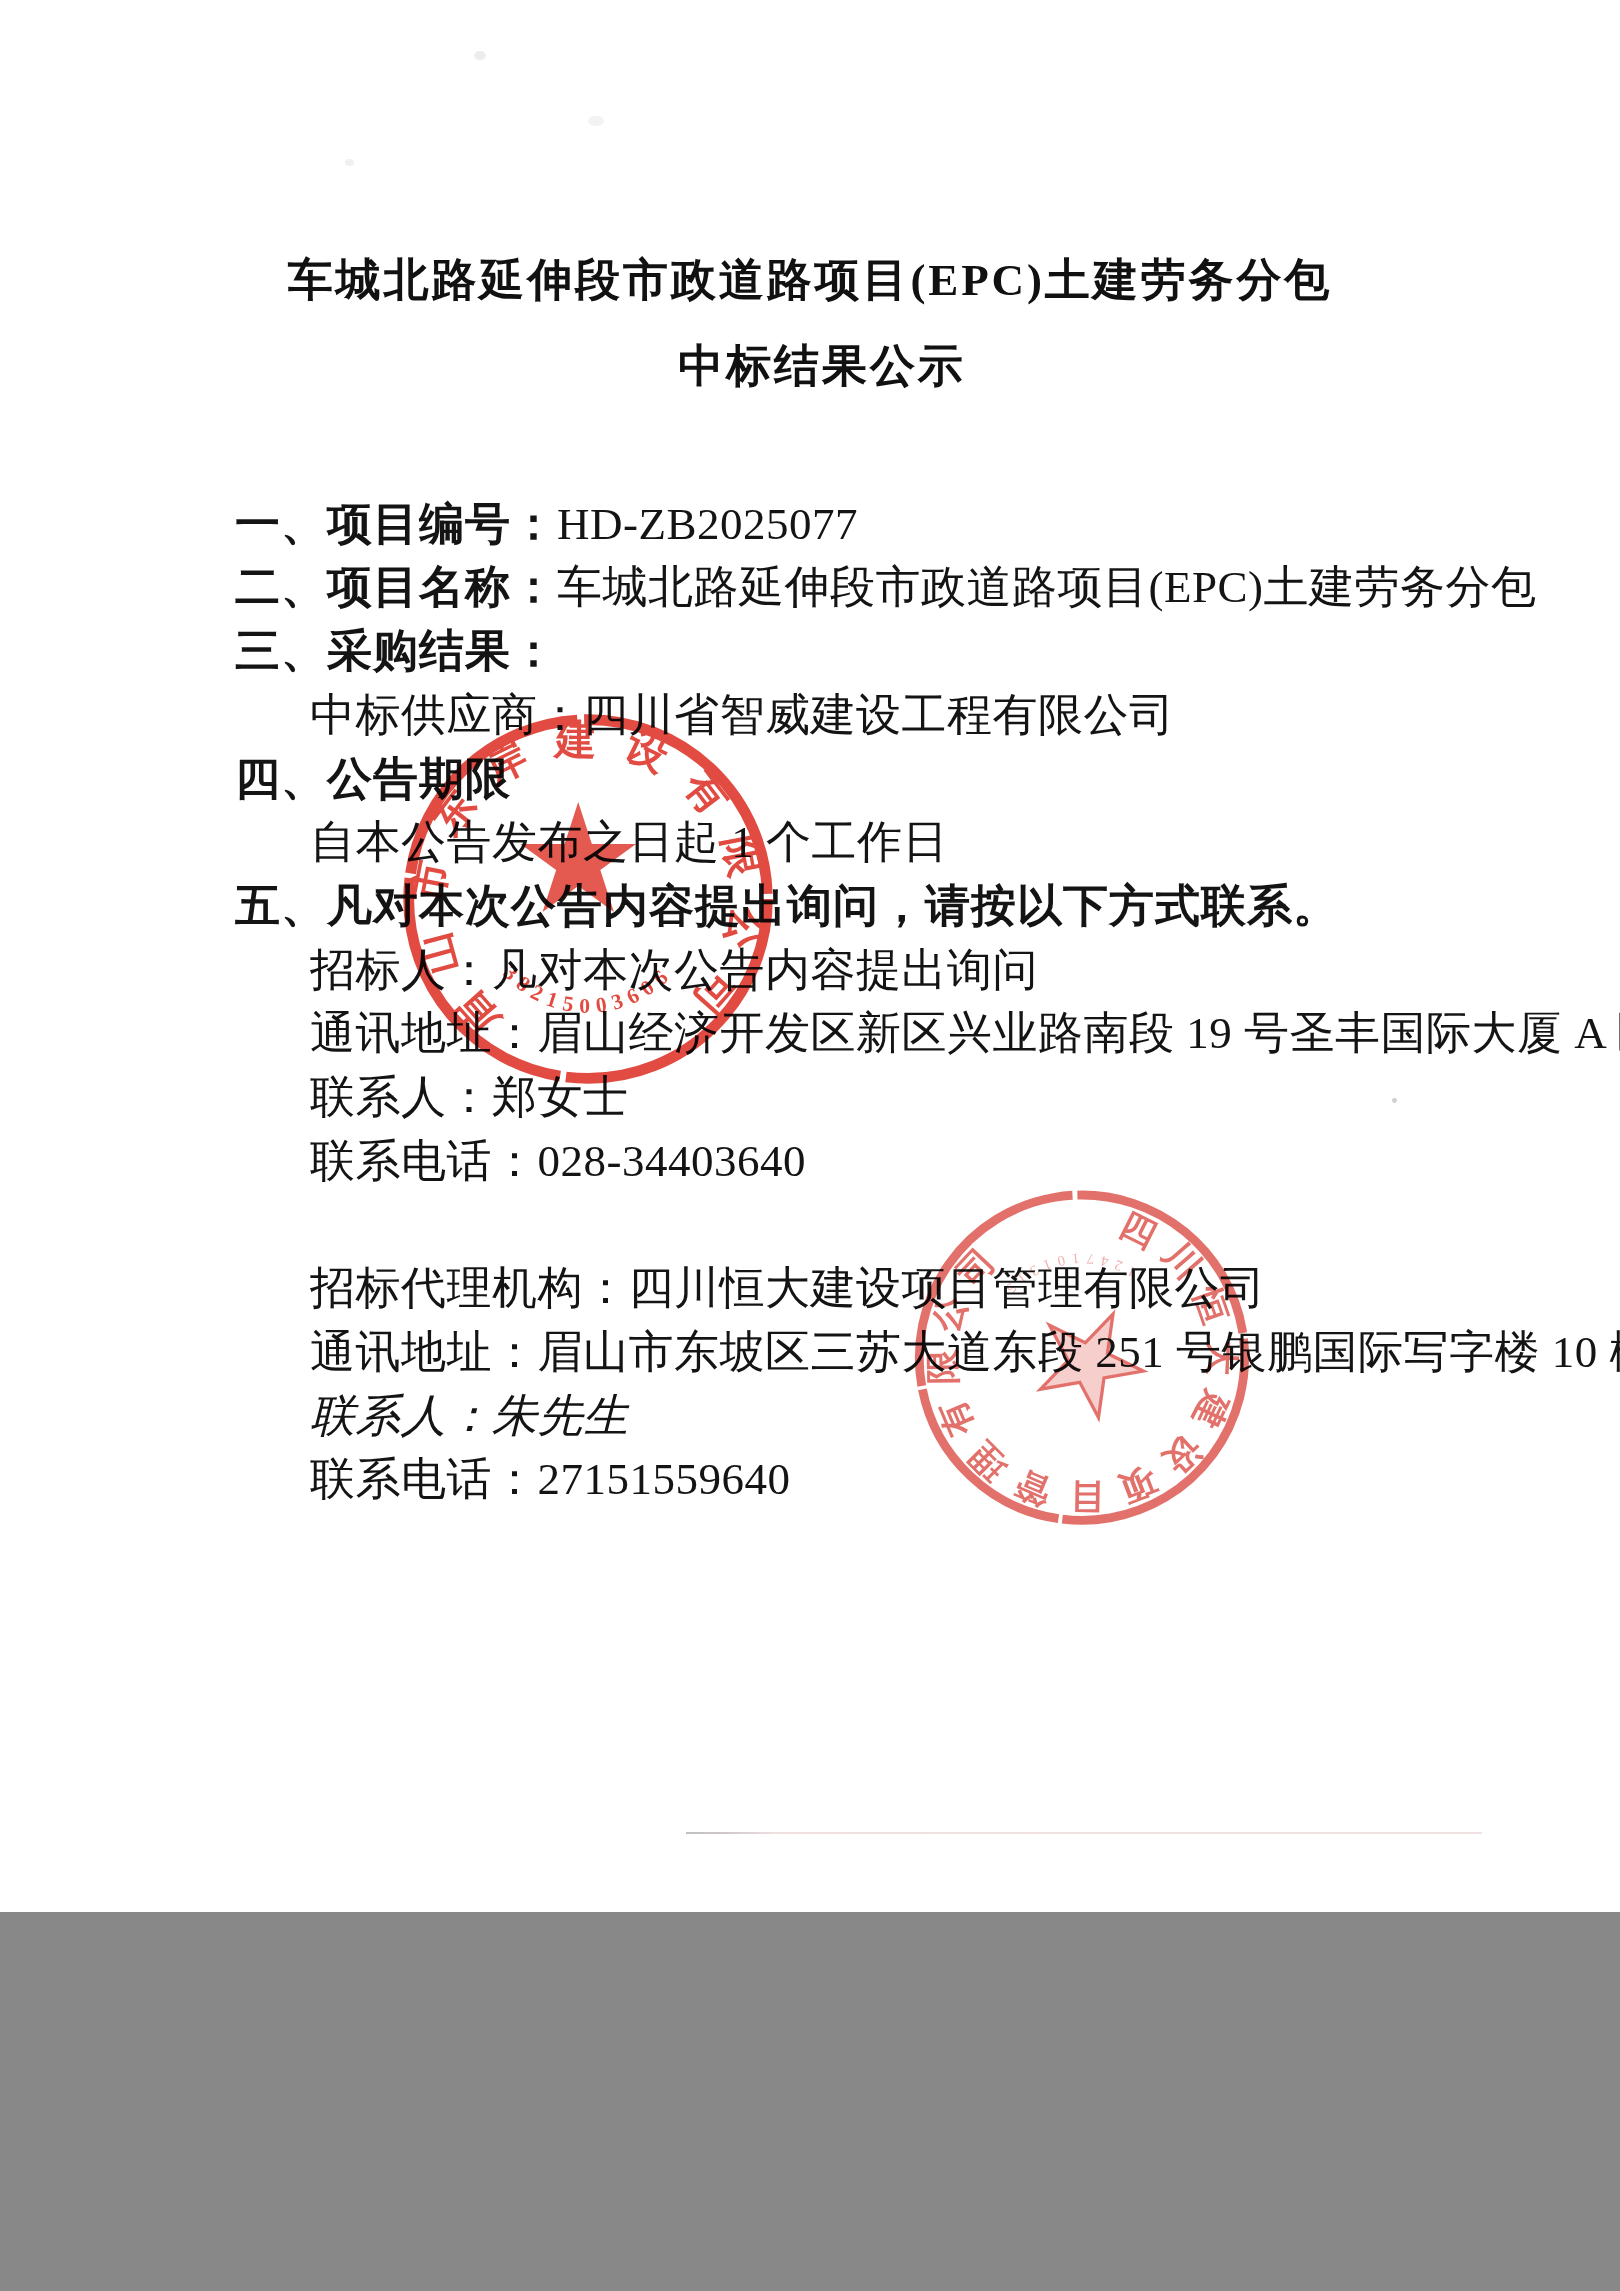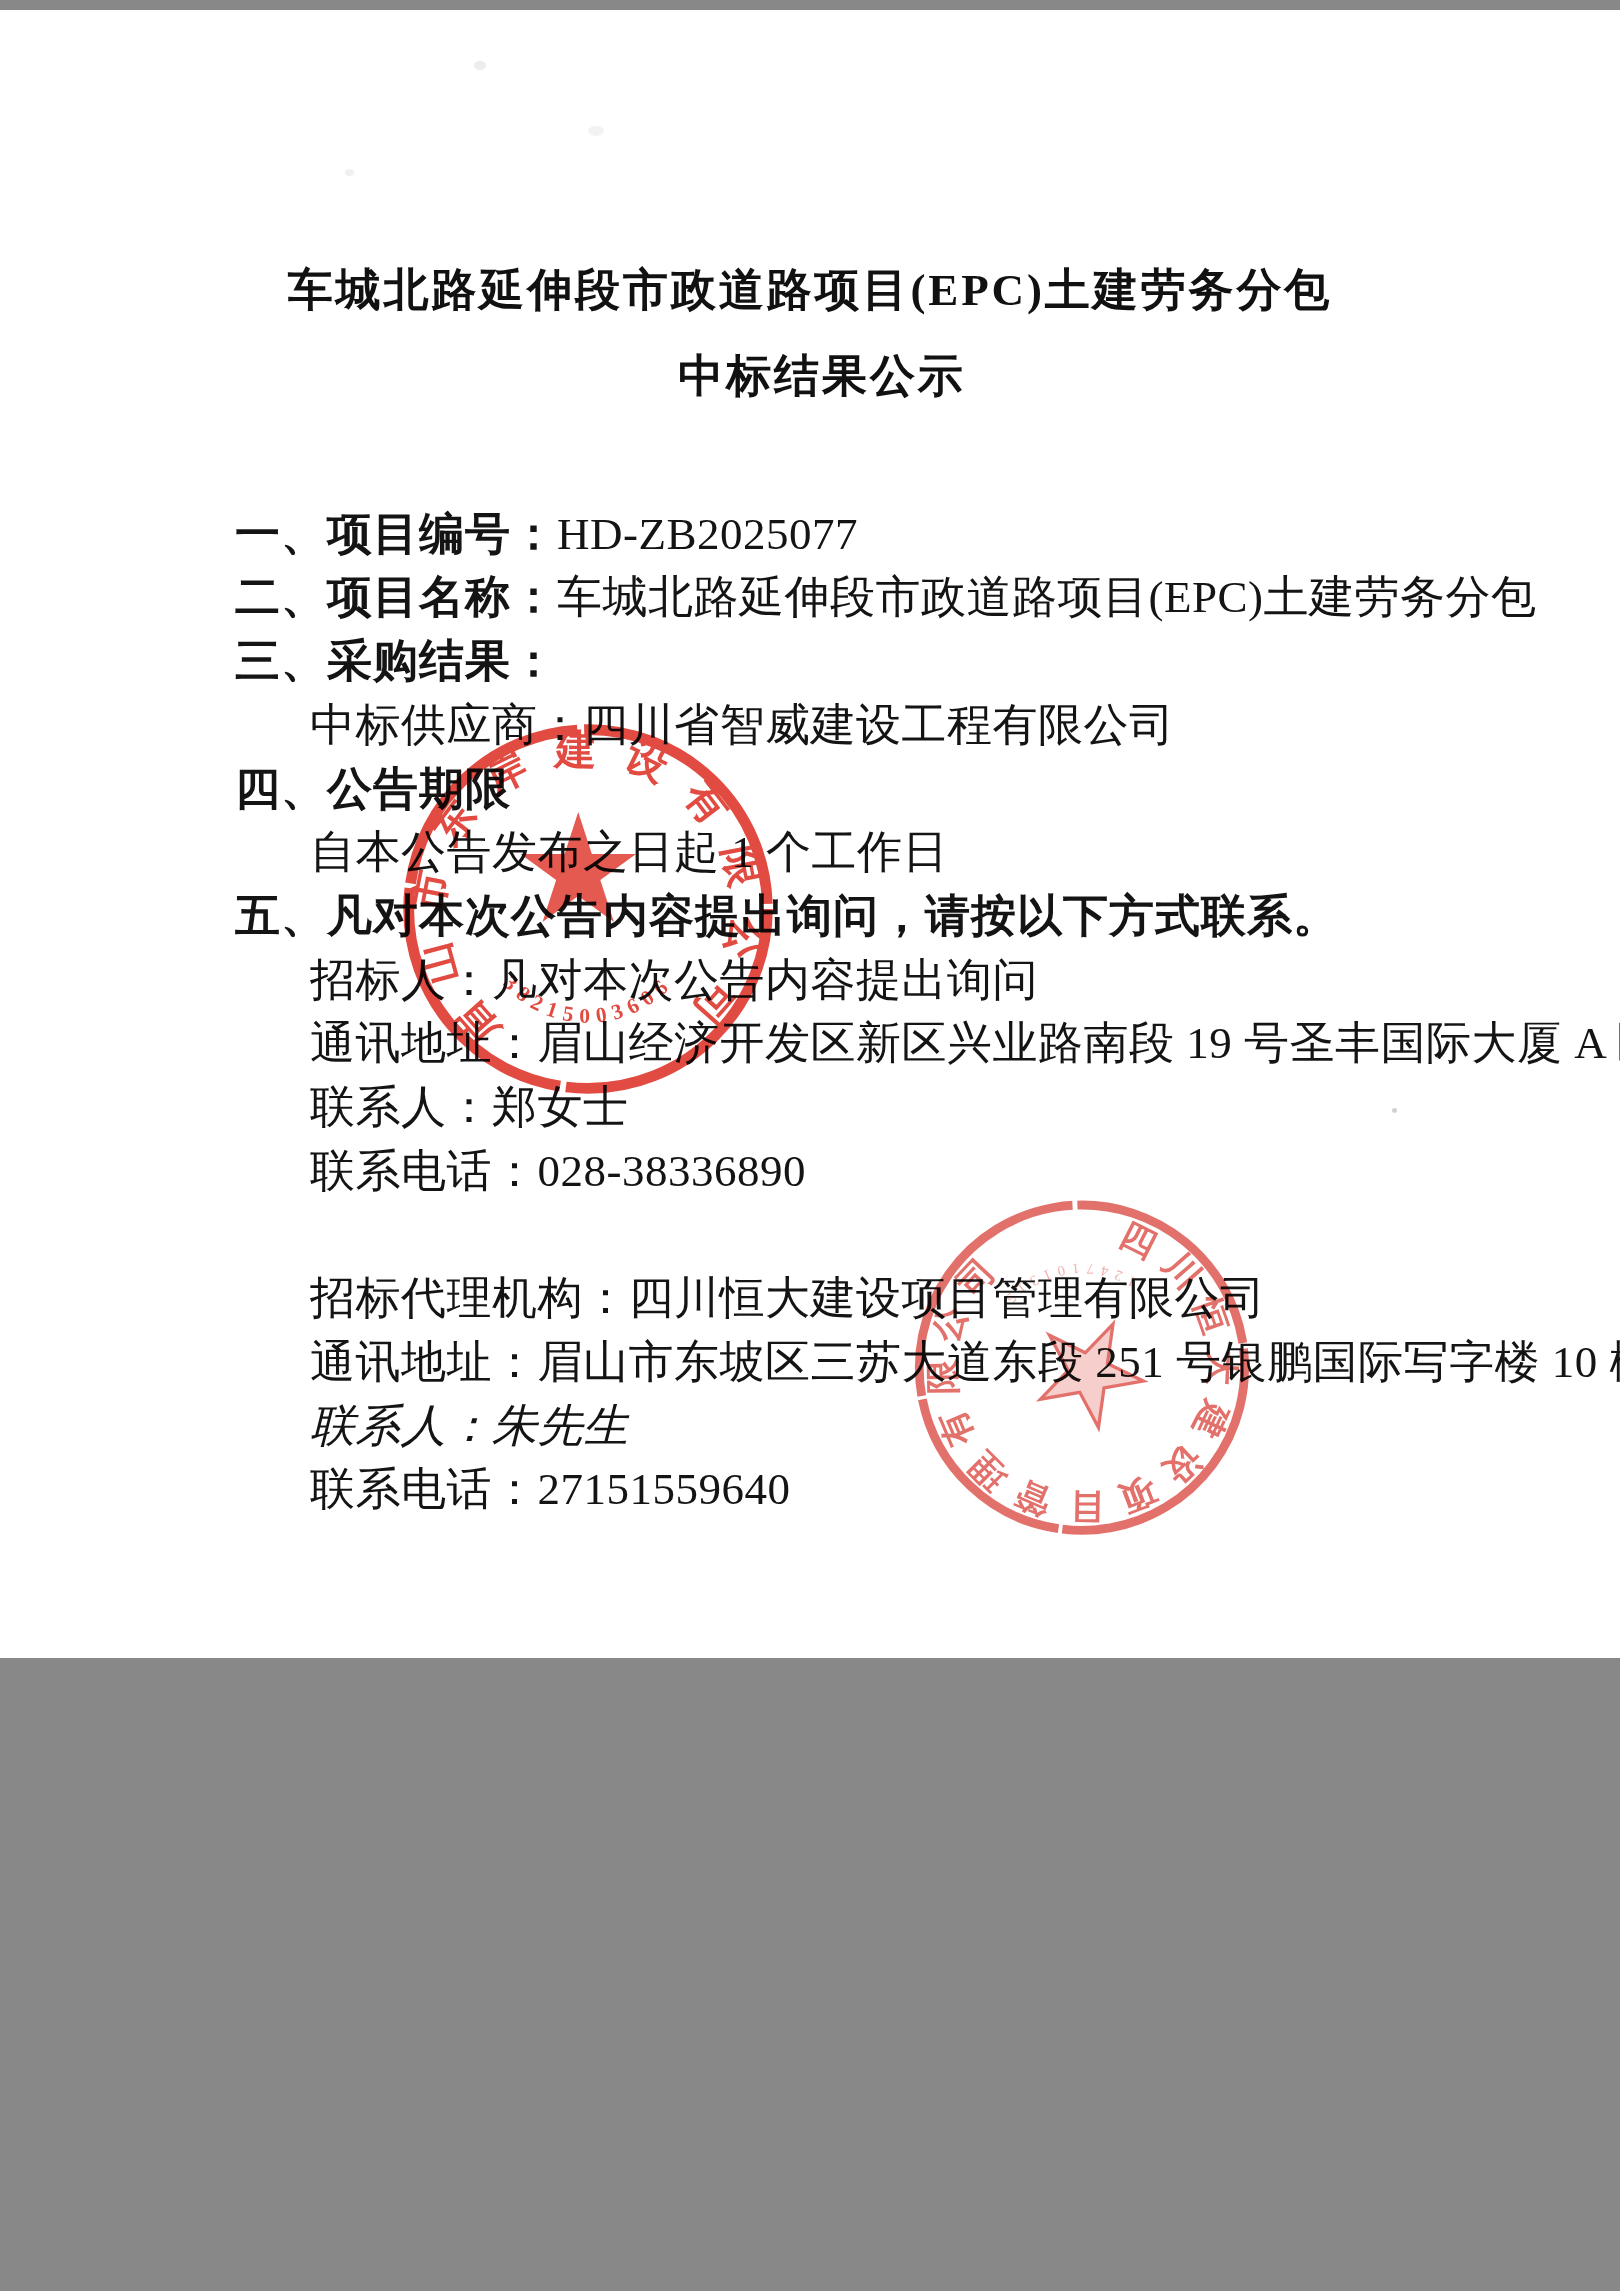--- a/index.html
+++ b/index.html
@@ -1,20 +1,20 @@
 <!DOCTYPE html>
 <html><head>
 <meta charset="utf-8">
 <style>
   html,body{margin:0;padding:0;background:#888;}
   #page{
     position:relative;
-    width:1620px;height:1648px;
+    width:1620px;height:1912px;
     background:#ffffff;
-    margin:10px auto;
+    margin:0 auto;
     overflow:hidden;
     font-family:"Liberation Serif","DejaVu Serif",serif;
     color:#1a1a1a;
   }
   .title{
     position:absolute;left:0;width:1620px;
     text-align:center;
     font-size:45px;font-weight:700;
     letter-spacing:2.9px;
     color:#111;
@@ -52,21 +52,21 @@
   <div class="line" style="left:235px;top:505px;"><span class="b">一、项目编号：</span><span class="t">HD-ZB2025077</span></div>
   <div class="line" style="left:235px;top:568px;"><span class="b">二、项目名称：</span><span class="t">车城北路延伸段市政道路项目(EPC)土建劳务分包</span></div>
   <div class="line" style="left:235px;top:632px;"><span class="b">三、采购结果：</span><span class="t"></span></div>
   <div class="line" style="left:310px;top:696px;"><span class="t">中标供应商：四川省智威建设工程有限公司</span></div>
   <div class="line" style="left:235px;top:760px;"><span class="b">四、公告期限</span></div>
   <div class="line" style="left:310px;top:823px;"><span class="t">自本公告发布之日起 1 个工作日</span></div>
   <div class="line" style="left:235px;top:887px;"><span class="b">五、凡对本次公告内容提出询问，请按以下方式联系。</span></div>
   <div class="line" style="left:310px;top:951px;"><span class="t">招标人：凡对本次公告内容提出询问</span></div>
   <div class="line" style="left:310px;top:1014px;"><span class="t">通讯地址：眉山经济开发区新区兴业路南段 19 号圣丰国际大厦 A 区 11 楼</span></div>
   <div class="line" style="left:310px;top:1078px;"><span class="t">联系人：郑女士</span></div>
-  <div class="line" style="left:310px;top:1142px;"><span class="t">联系电话：028-38336890</span></div>
+  <div class="line" style="left:310px;top:1142px;"><span class="t">联系电话：028-34403640</span></div>
   <div class="line" style="left:310px;top:1269px;"><span class="t">招标代理机构：四川恒大建设项目管理有限公司</span></div>
   <div class="line" style="left:310px;top:1333px;"><span class="t">通讯地址：眉山市东坡区三苏大道东段 251 号银鹏国际写字楼 10 楼</span></div>
   <div class="line" style="left:310px;top:1397px;font-style:italic;"><span class="t">联系人：朱先生</span></div>
   <div class="line" style="left:310px;top:1460px;"><span class="t">联系电话：27151559640</span></div>
 
   <svg id="seals" width="1620" height="2292" viewBox="0 0 1653 2338">
     <defs>
       <path id="s1name" d="M 526 1045.2 A 148 148 0 1 1 674 1045.2" fill="none"></path>
       <path id="s1code" d="M 511.1 991.6 A 116 116 0 0 0 688.9 991.6" fill="none"></path>
       <path id="s2name" d="M 1049.1 1502.8 A 130 130 0 1 1 1158.9 1502.8" fill="none"></path>

